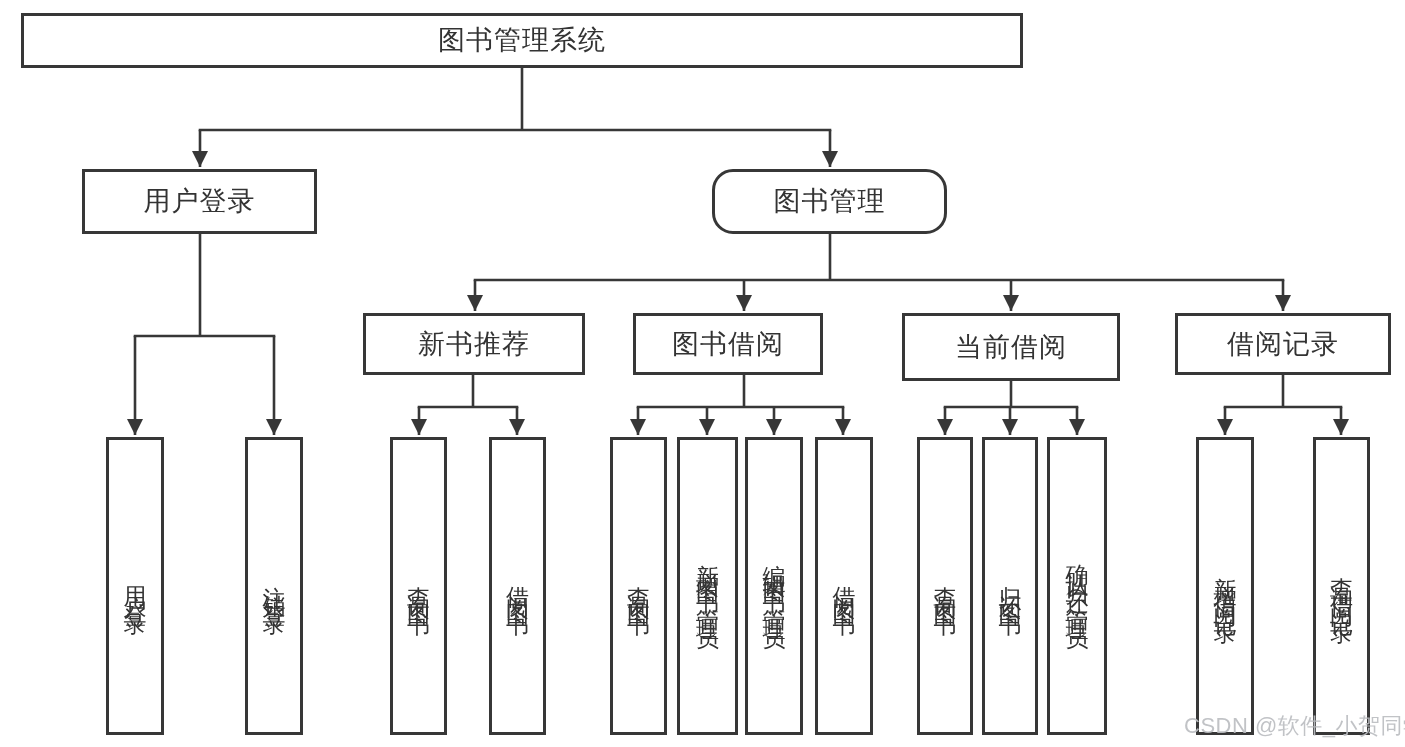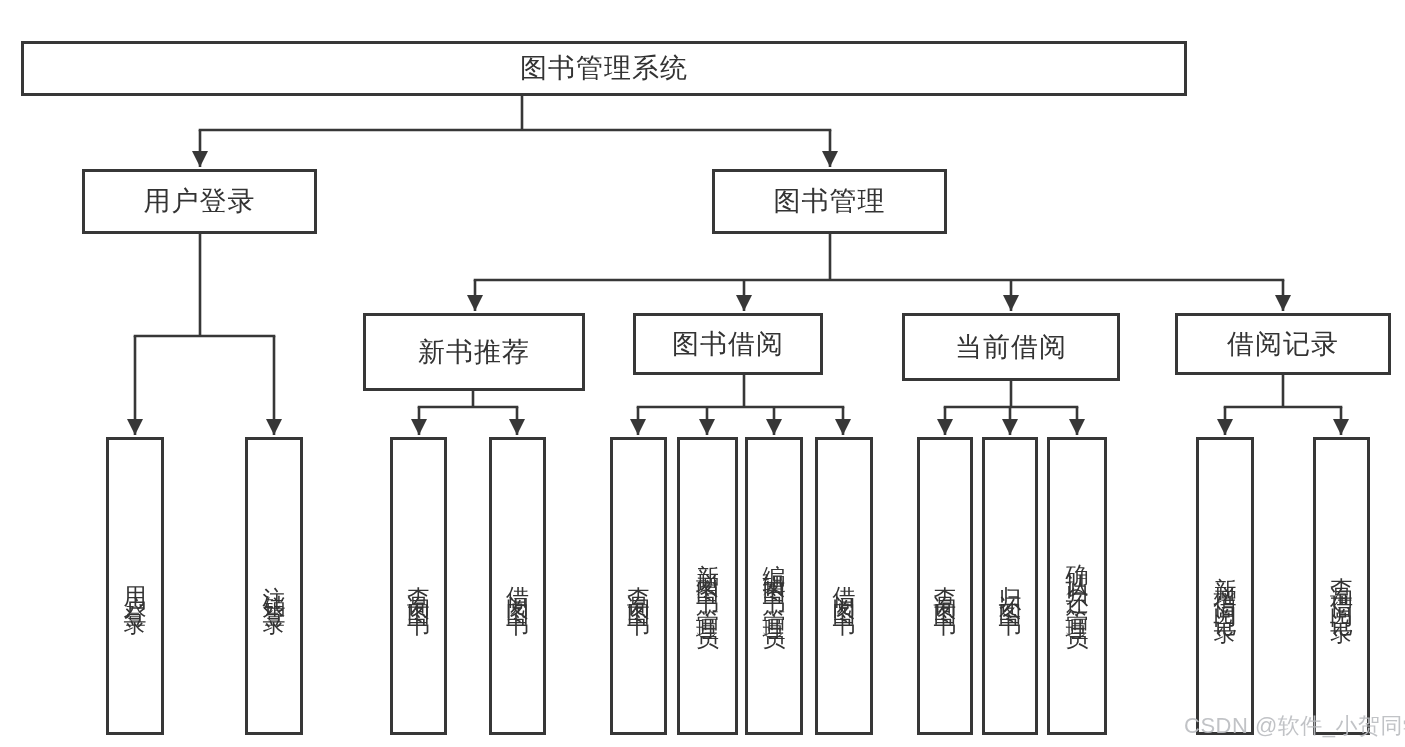--- a/index.html
+++ b/index.html
@@ -107,32 +107,32 @@
     </g>
 
     <g>
       <line x1="1283" y1="375" x2="1283" y2="407"></line>
       <line x1="1223.7" y1="407" x2="1342.3" y2="407"></line>
       <line x1="1225" y1="407" x2="1225" y2="435" marker-end="url(#arw)"></line>
       <line x1="1341" y1="407" x2="1341" y2="435" marker-end="url(#arw)"></line>
     </g>
   </svg>
 
-  <div class="box" style="left:21px;top:13px;width:1166px;height:55px;margin-top:28px;">
+  <div class="box" style="left:21px;top:13px;width:1002px;height:55px;">
     <span class="hlabel">图书管理系统</span>
   </div>
 
   <div class="box" style="left:82px;top:169px;width:235px;height:65px;">
     <span class="hlabel">用户登录</span>
   </div>
-  <div class="box" style="left:712px;top:169px;width:235px;height:65px;">
+  <div class="box" style="left:712px;top:169px;width:235px;height:65px;border-radius:21px;">
     <span class="hlabel">图书管理</span>
   </div>
 
-  <div class="box" style="left:363px;top:313px;width:222px;height:78px;">
+  <div class="box" style="left:363px;top:313px;width:222px;height:62px;">
     <span class="hlabel">新书推荐</span>
   </div>
   <div class="box" style="left:633px;top:313px;width:190px;height:62px;">
     <span class="hlabel">图书借阅</span>
   </div>
   <div class="box" style="left:902px;top:313px;width:218px;height:68px;">
     <span class="hlabel">当前借阅</span>
   </div>
   <div class="box" style="left:1175px;top:313px;width:216px;height:62px;">
     <span class="hlabel">借阅记录</span>

